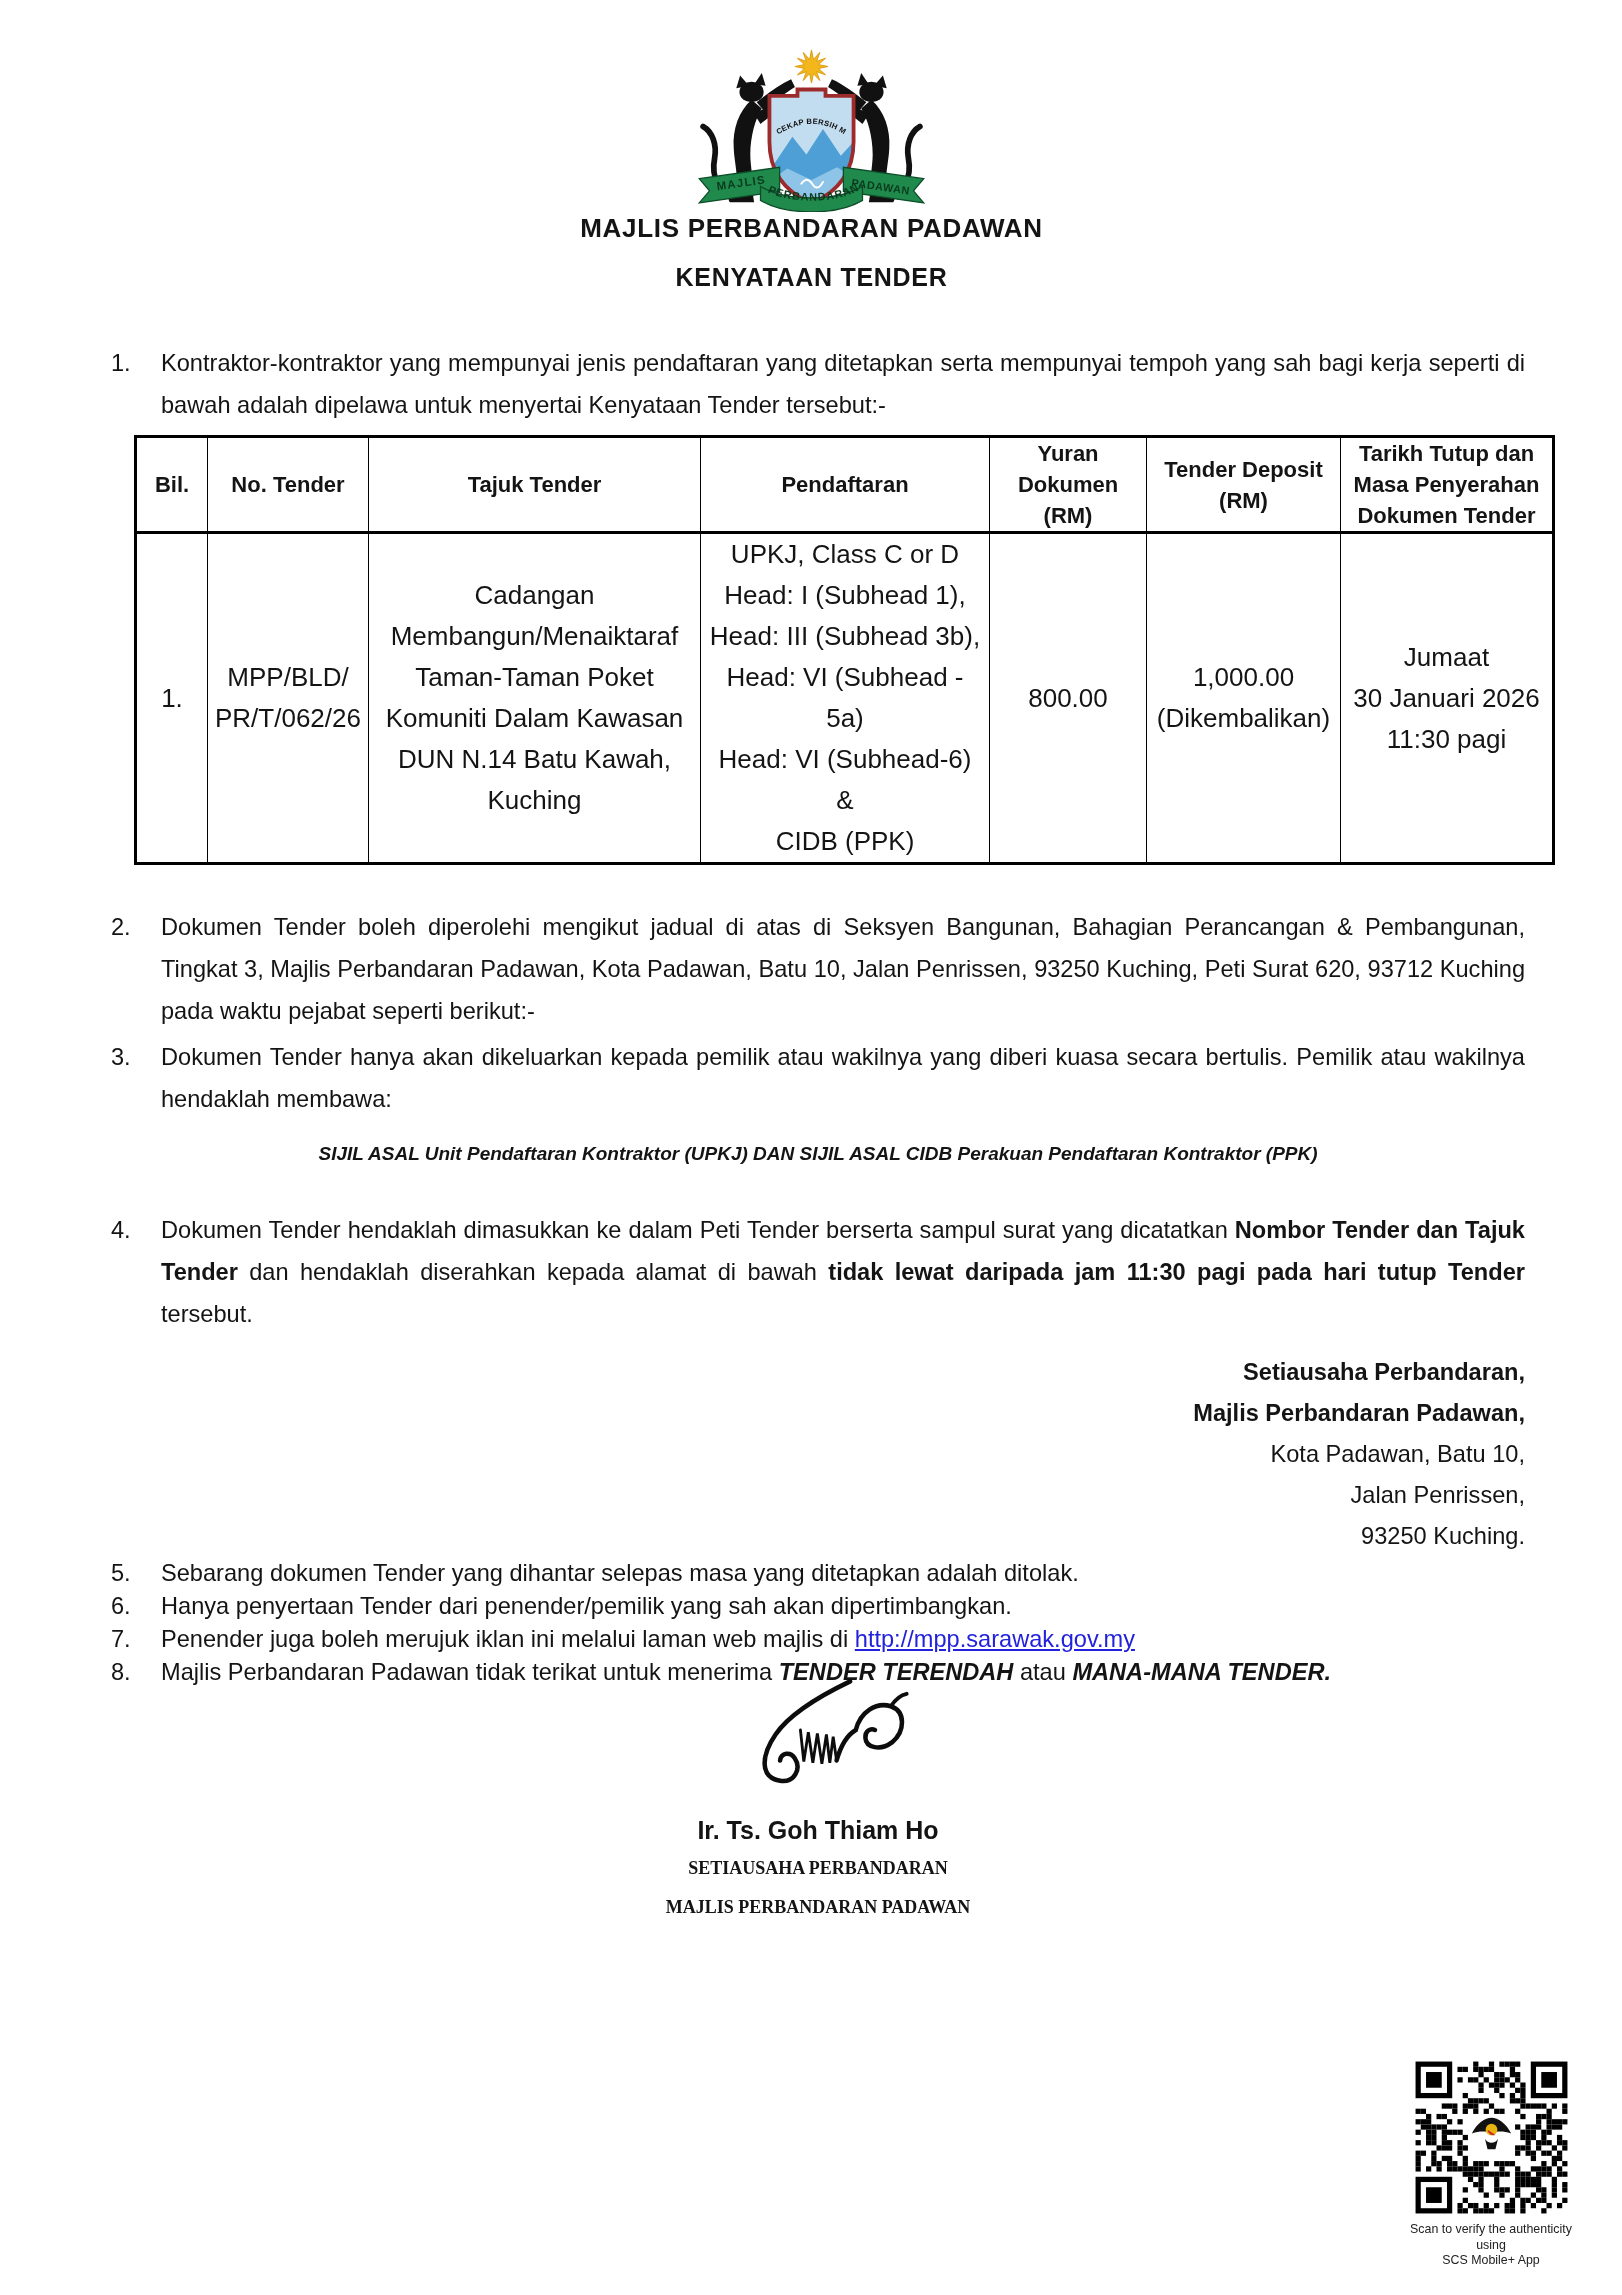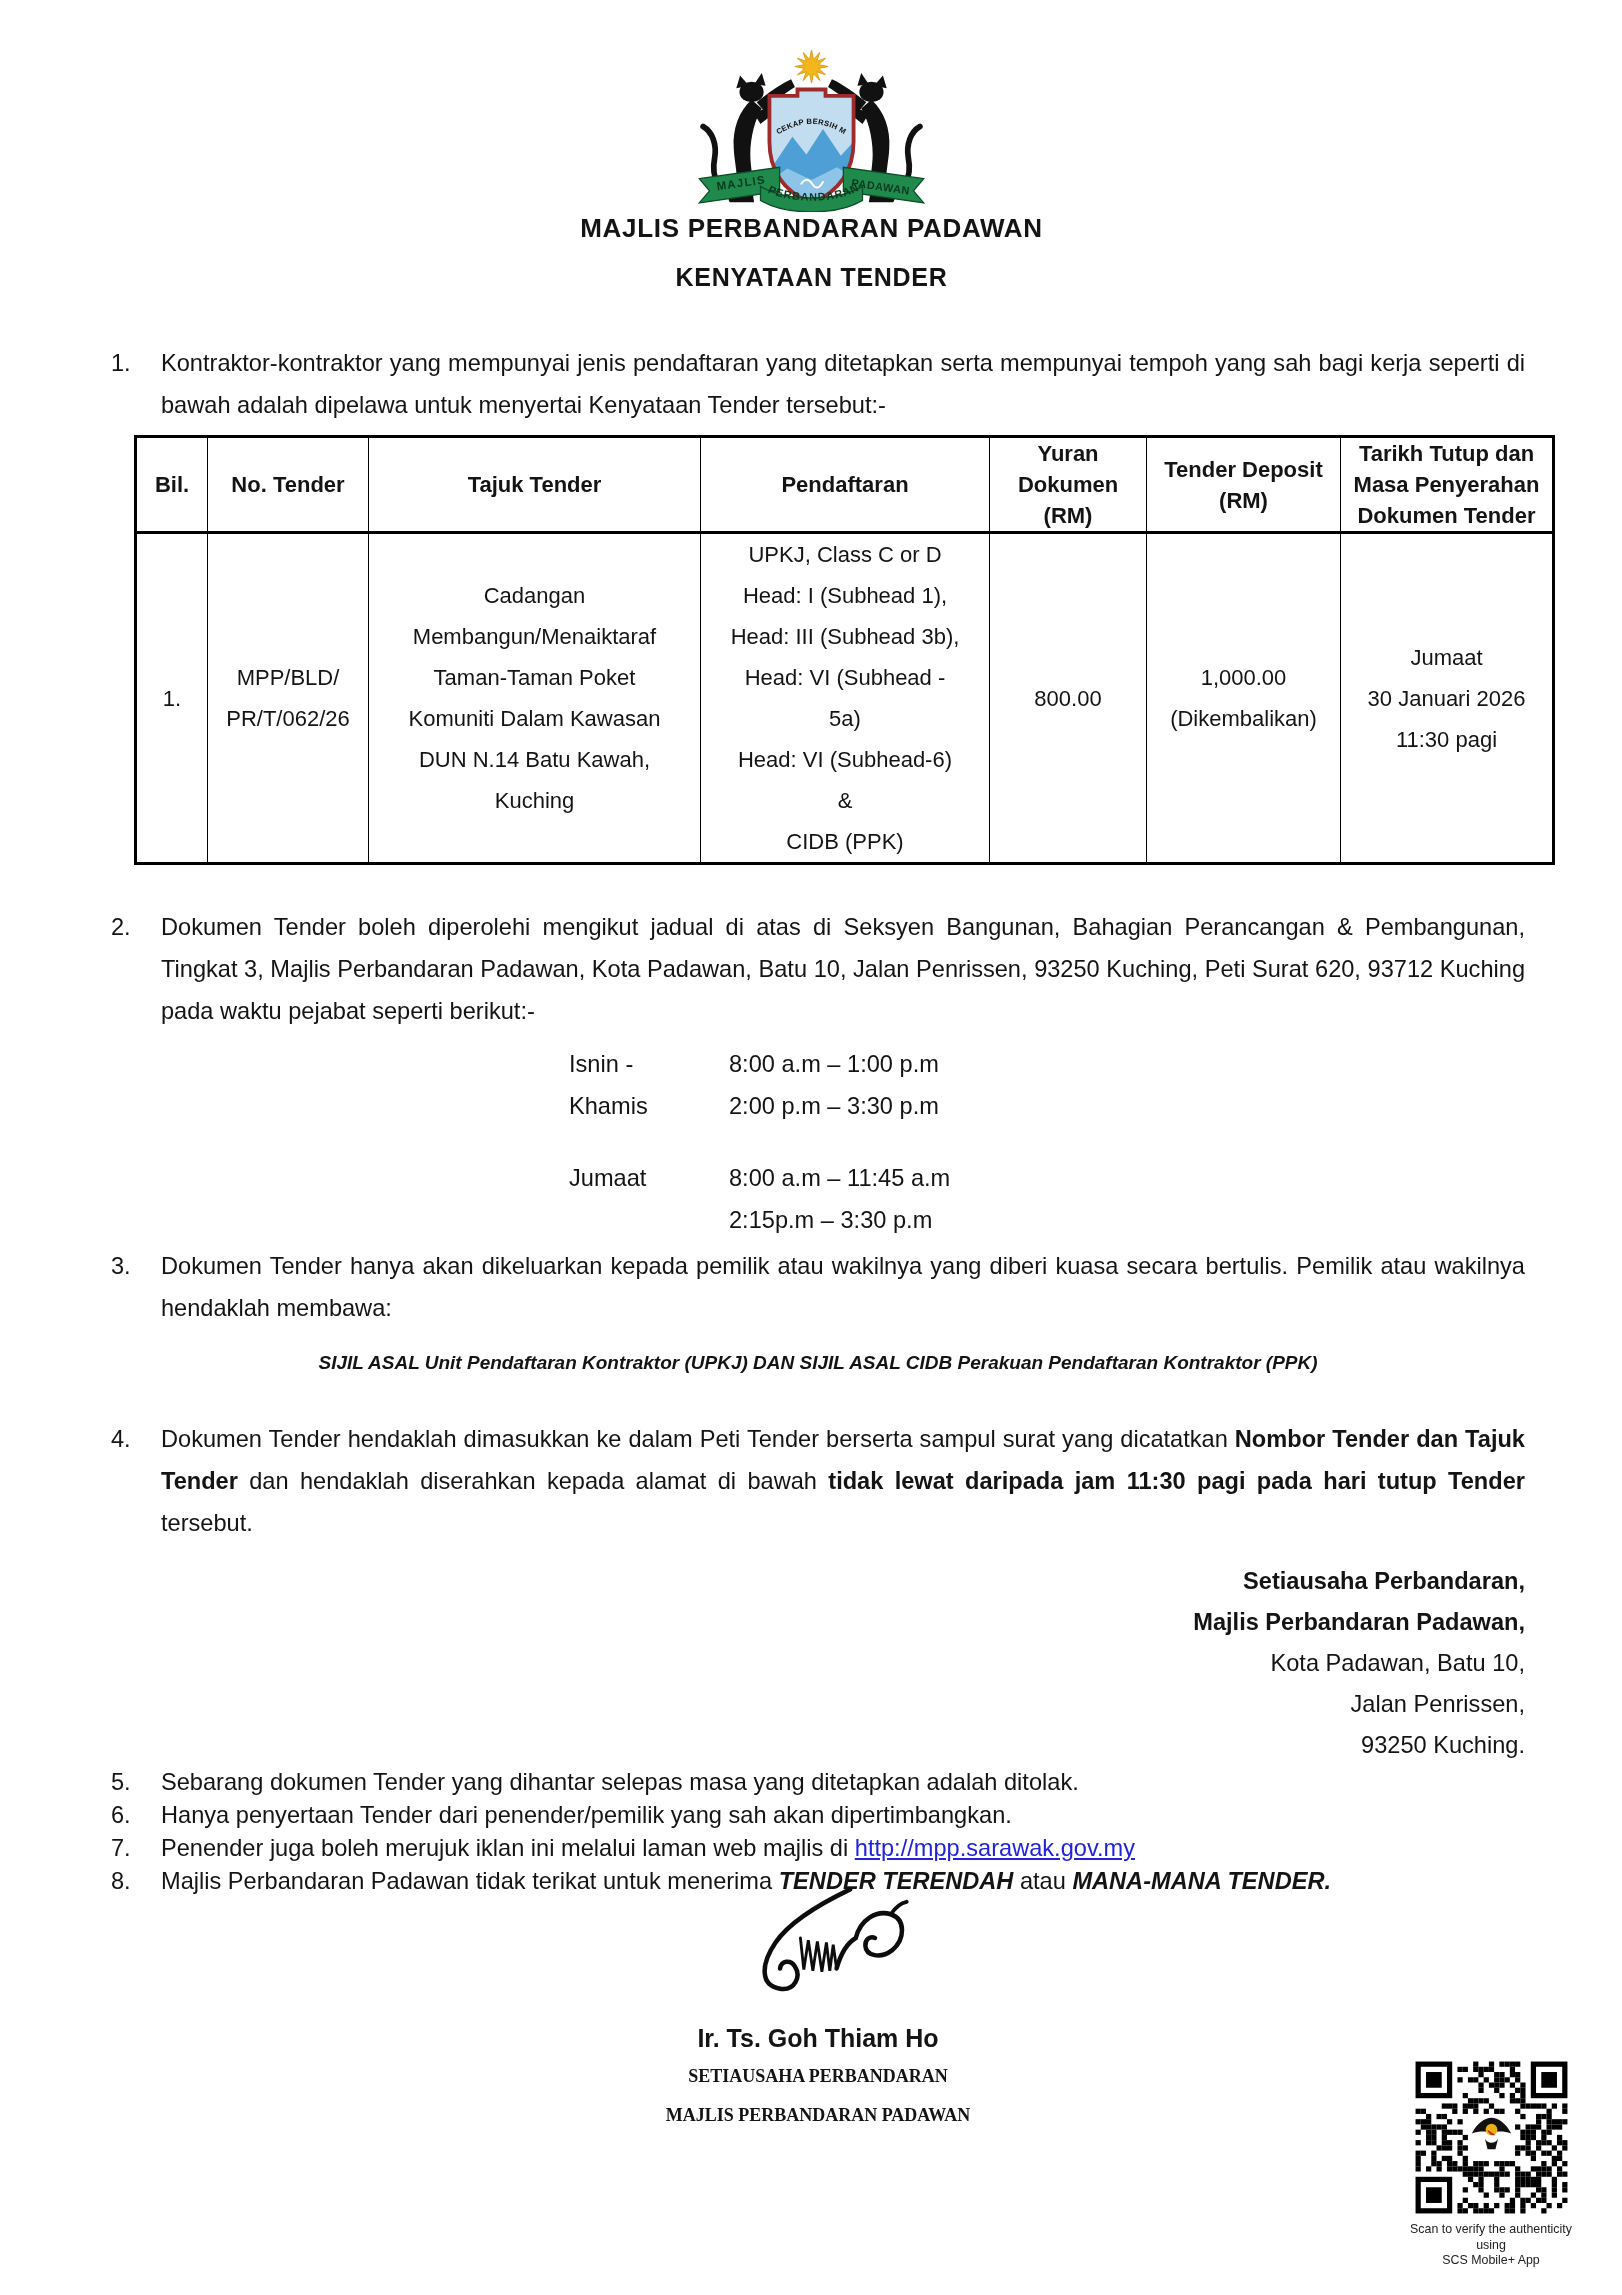--- a/index.html
+++ b/index.html
@@ -21,21 +21,21 @@
   #item-2{margin-top:41px;}
   #item-3{margin-top:3.9px;}
   #item-4{margin-top:38px;}
 
   table.tender{border-collapse:collapse;table-layout:fixed;width:1417px;margin:9.2px 0 0 23px;}
   table.tender, table.tender th, table.tender td{border:1.3px solid #000;}
   table.tender{border-width:3.3px;}
   table.tender th{border-top-width:3.3px;border-bottom-width:3.3px;
     font-size:22px;font-weight:bold;line-height:31px;height:77px;
     text-align:center;vertical-align:middle;white-space:pre-line;padding:0 3.9px;}
-  table.tender td{font-size:22px;line-height:41px;height:324px;
+  table.tender td{font-size:26px;line-height:41px;height:324px;
     text-align:center;vertical-align:middle;white-space:pre-line;padding:0 5.2px;border-bottom-width:3.3px;}
 
   .hours{margin-top:10.5px;margin-left:458px;font-size:23.6px;line-height:42px;}
   .hrow{display:flex;}
   .hrow .day{width:160px;}
   .hrow.gap{margin-top:30px;}
 
   .sijil{margin-top:17px;text-align:center;font-size:19px;line-height:34px;
     font-weight:bold;font-style:italic;}
 
@@ -179,38 +179,20 @@
 11:30 pagi</td>
         </tr>
       </tbody>
     </table>
 
     <div class="item" id="item-2">
       <div class="num">2.</div>
       <div class="txt"><span>Dokumen Tender boleh diperolehi mengikut jadual di atas di Seksyen Bangunan, Bahagian Perancangan &amp; Pembangunan, Tingkat 3, Majlis Perbandaran Padawan, Kota Padawan, Batu 10, Jalan Penrissen, 93250 Kuching, Peti Surat 620, 93712 Kuching pada waktu pejabat seperti berikut:-</span></div>
     </div>
 
-    <div class="hours">
-      <div class="hrow">
-        <div class="day">Isnin -</div>
-        <div class="time">8:00 a.m – 1:00 p.m</div>
-      </div>
-      <div class="hrow">
-        <div class="day">Khamis</div>
-        <div class="time">2:00 p.m – 3:30 p.m</div>
-      </div>
-      <div class="hrow gap">
-        <div class="day">Jumaat</div>
-        <div class="time">8:00 a.m – 11:45 a.m</div>
-      </div>
-      <div class="hrow">
-        <div class="day"></div>
-        <div class="time">2:15p.m – 3:30 p.m</div>
-      </div>
-    </div>
 
     <div class="item" id="item-3">
       <div class="num">3.</div>
       <div class="txt"><span>Dokumen Tender hanya akan dikeluarkan kepada pemilik atau wakilnya yang diberi kuasa secara bertulis. Pemilik atau wakilnya hendaklah membawa:</span></div>
     </div>
 
     <div class="sijil">SIJIL ASAL Unit Pendaftaran Kontraktor (UPKJ) DAN SIJIL ASAL CIDB Perakuan Pendaftaran Kontraktor (PPK)</div>
 
     <div class="item" id="item-4">
       <div class="num">4.</div>

